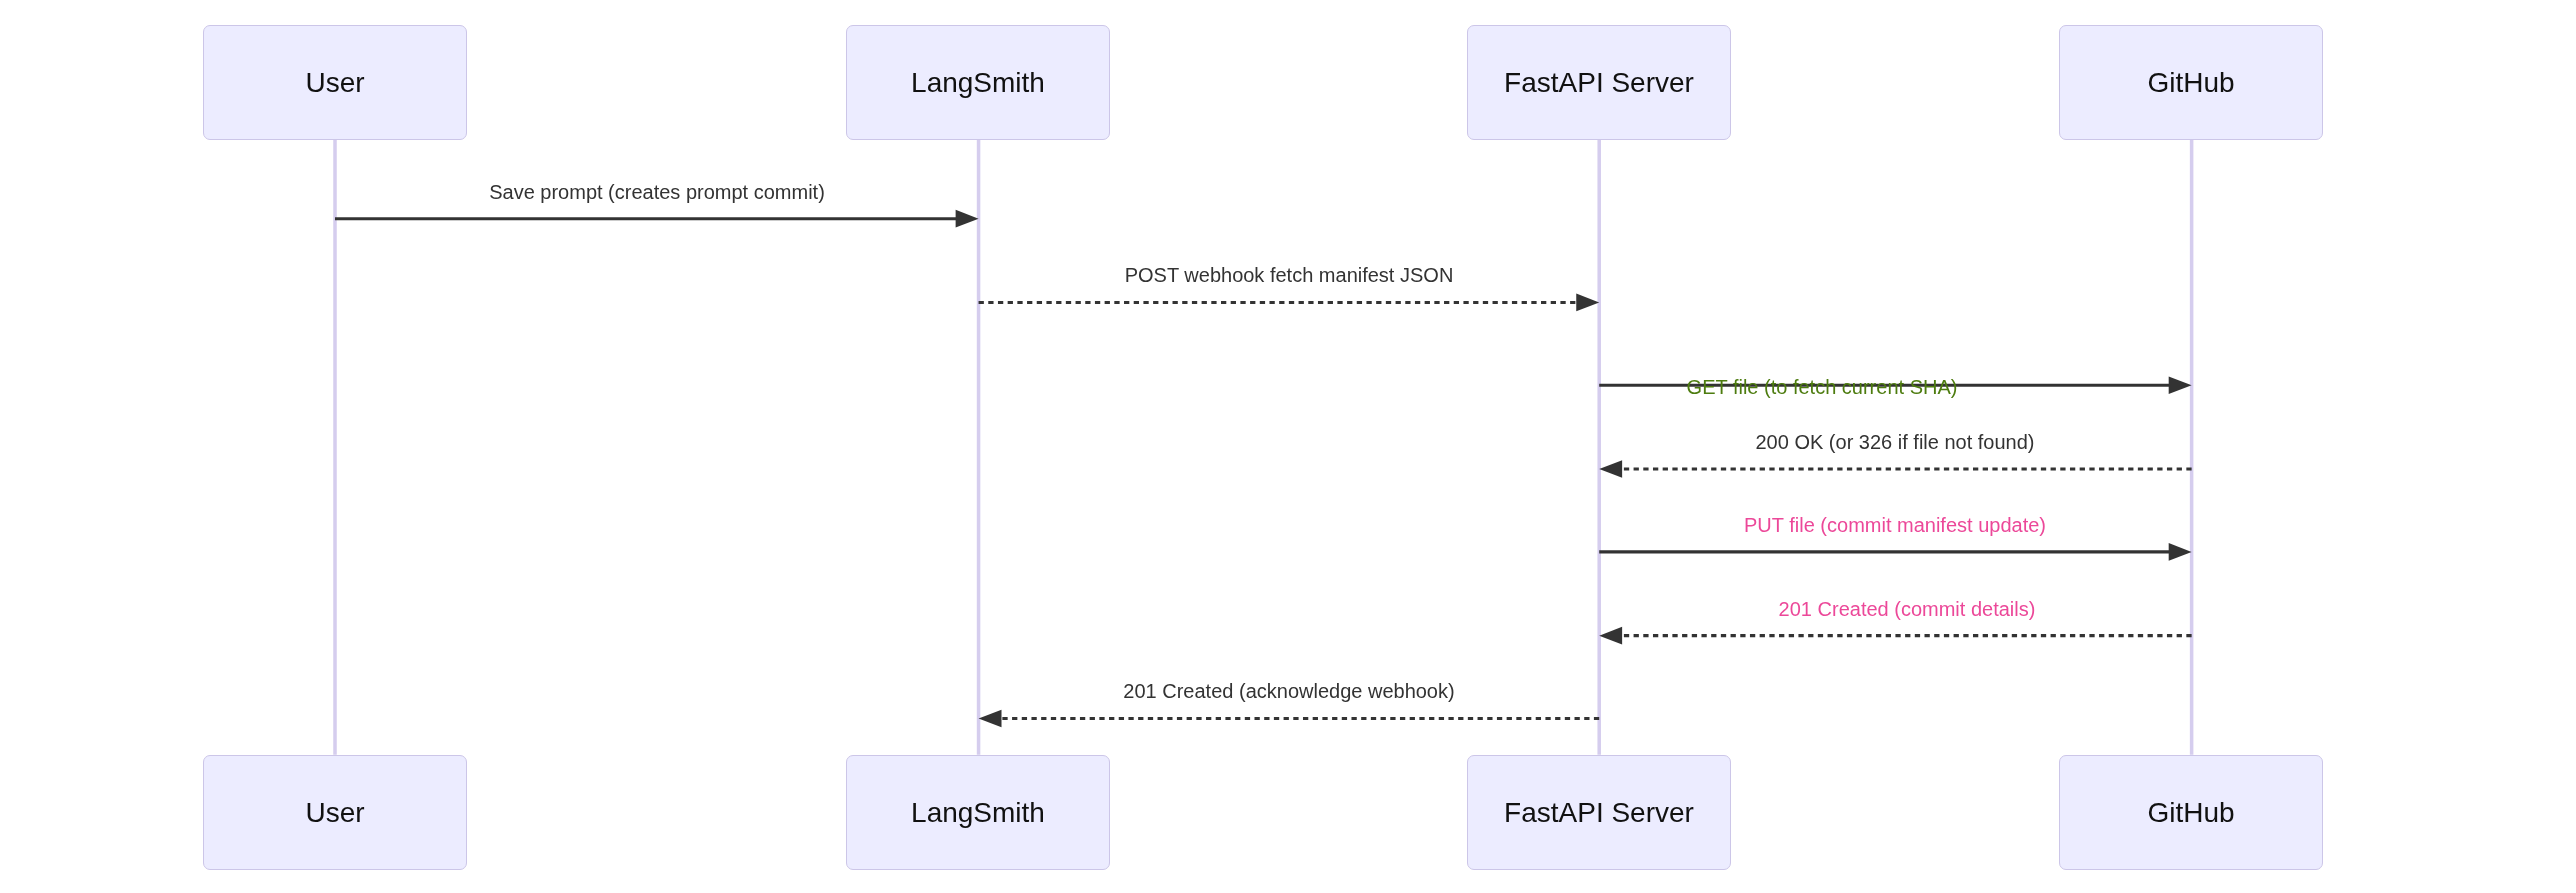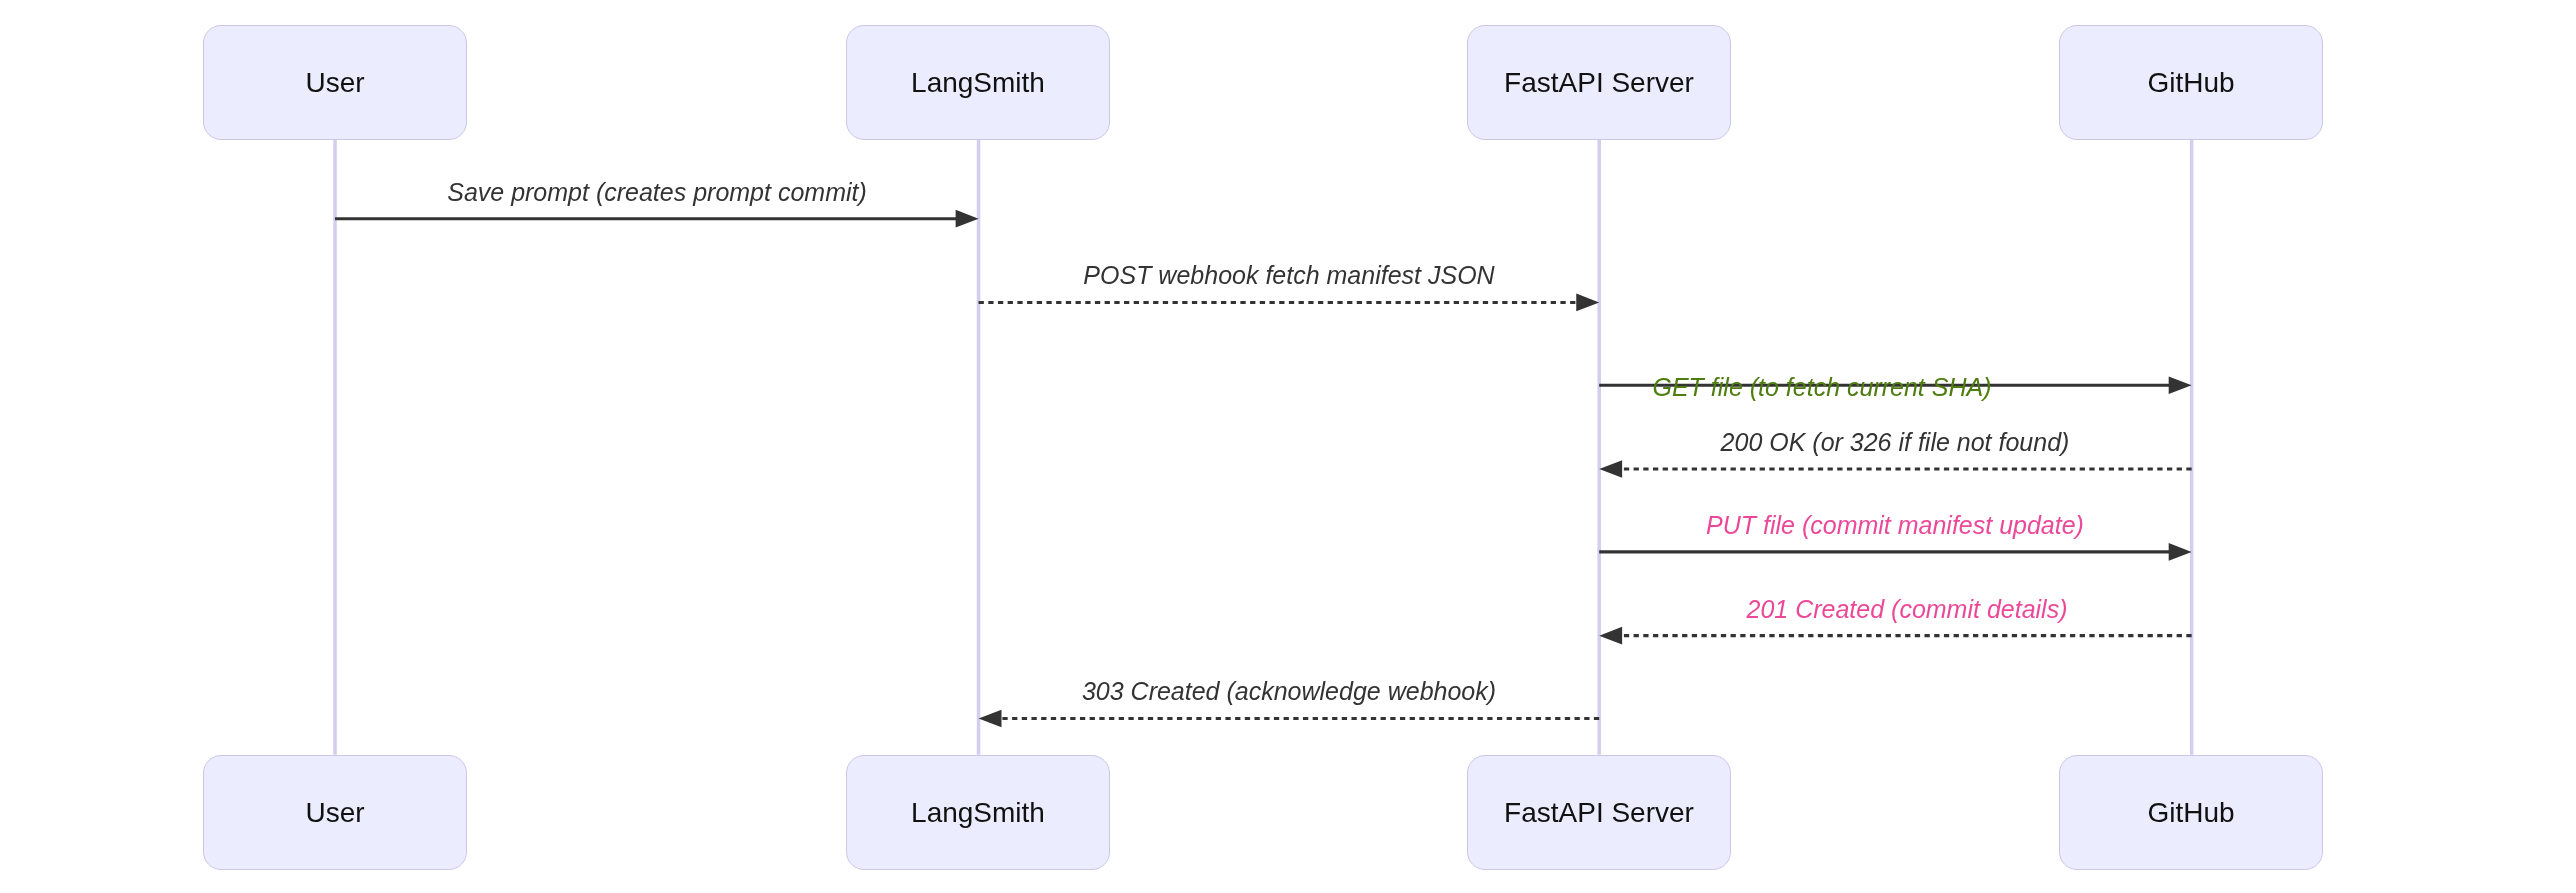--- a/index.html
+++ b/index.html
@@ -14,38 +14,37 @@
   .diagram-svg {
     position: absolute;
     left: 0; top: 0;
     width: 2576px; height: 894px;
   }
   .actor-box {
     position: absolute;
     box-sizing: border-box;
     background: #ECECFF;
     border: 1.8px solid #CCC6E8;
-    border-radius: 18px;
+    border-radius: 7px;
     display: flex;
     align-items: center;
     justify-content: center;
   }
   .actor-label {
     font-size: 28px;
     color: #111111;
     white-space: nowrap;
   }
   .message-label {
     position: absolute;
     transform: translateX(-50%);
-    font-size: 25px;
+    font-size: 20px;
     line-height: 34px;
     color: #333333;
     white-space: nowrap;
-    font-style: italic;
   }
 </style>
 </head>
 <body>
 
 <div class="canvas">
   <svg class="diagram-svg" viewBox="0 0 2922 1014" xmlns="http://www.w3.org/2000/svg">
       <line x1="380" y1="158" x2="380" y2="856" stroke="#D5CDEE" stroke-width="4"></line>
       <line x1="1110" y1="158" x2="1110" y2="856" stroke="#D5CDEE" stroke-width="4"></line>
       <line x1="1814" y1="158" x2="1814" y2="856" stroke="#D5CDEE" stroke-width="4"></line>
@@ -89,16 +88,16 @@
       </div>
       <div class="actor-box" style="left: 2059px; top: 755px; width: 264px; height: 115px; background: rgb(236, 236, 255); border-color: rgb(204, 198, 232);">
         <span class="actor-label" style="color: rgb(17, 17, 17);">GitHub</span>
       </div>
       <div class="message-label" style="left: 657px; top: 175px; color: rgb(51, 51, 51);">Save prompt (creates prompt commit)</div>
       <div class="message-label" style="left: 1289px; top: 258px; color: rgb(51, 51, 51);">POST webhook fetch manifest JSON</div>
       <div class="message-label" style="left: 1822px; top: 341px; color: #4d7c0f; margin-top: 29px;">GET file (to fetch current SHA)</div>
       <div class="message-label" style="left: 1895px; top: 425px; color: rgb(51, 51, 51);">200 OK (or 326 if file not found)</div>
       <div class="message-label" style="left: 1895px; top: 508px; color: #ec4899;">PUT file (commit manifest update)</div>
       <div class="message-label" style="left: 1895px; top: 592px; color: #ec4899; margin-left: 12px;">201 Created (commit details)</div>
-      <div class="message-label" style="left: 1289px; top: 674px; color: rgb(51, 51, 51);">303 Created (acknowledge webhook)</div>
+      <div class="message-label" style="left: 1289px; top: 674px; color: rgb(51, 51, 51);">201 Created (acknowledge webhook)</div>
     </div>
 </div>
 
 
 </body></html>

